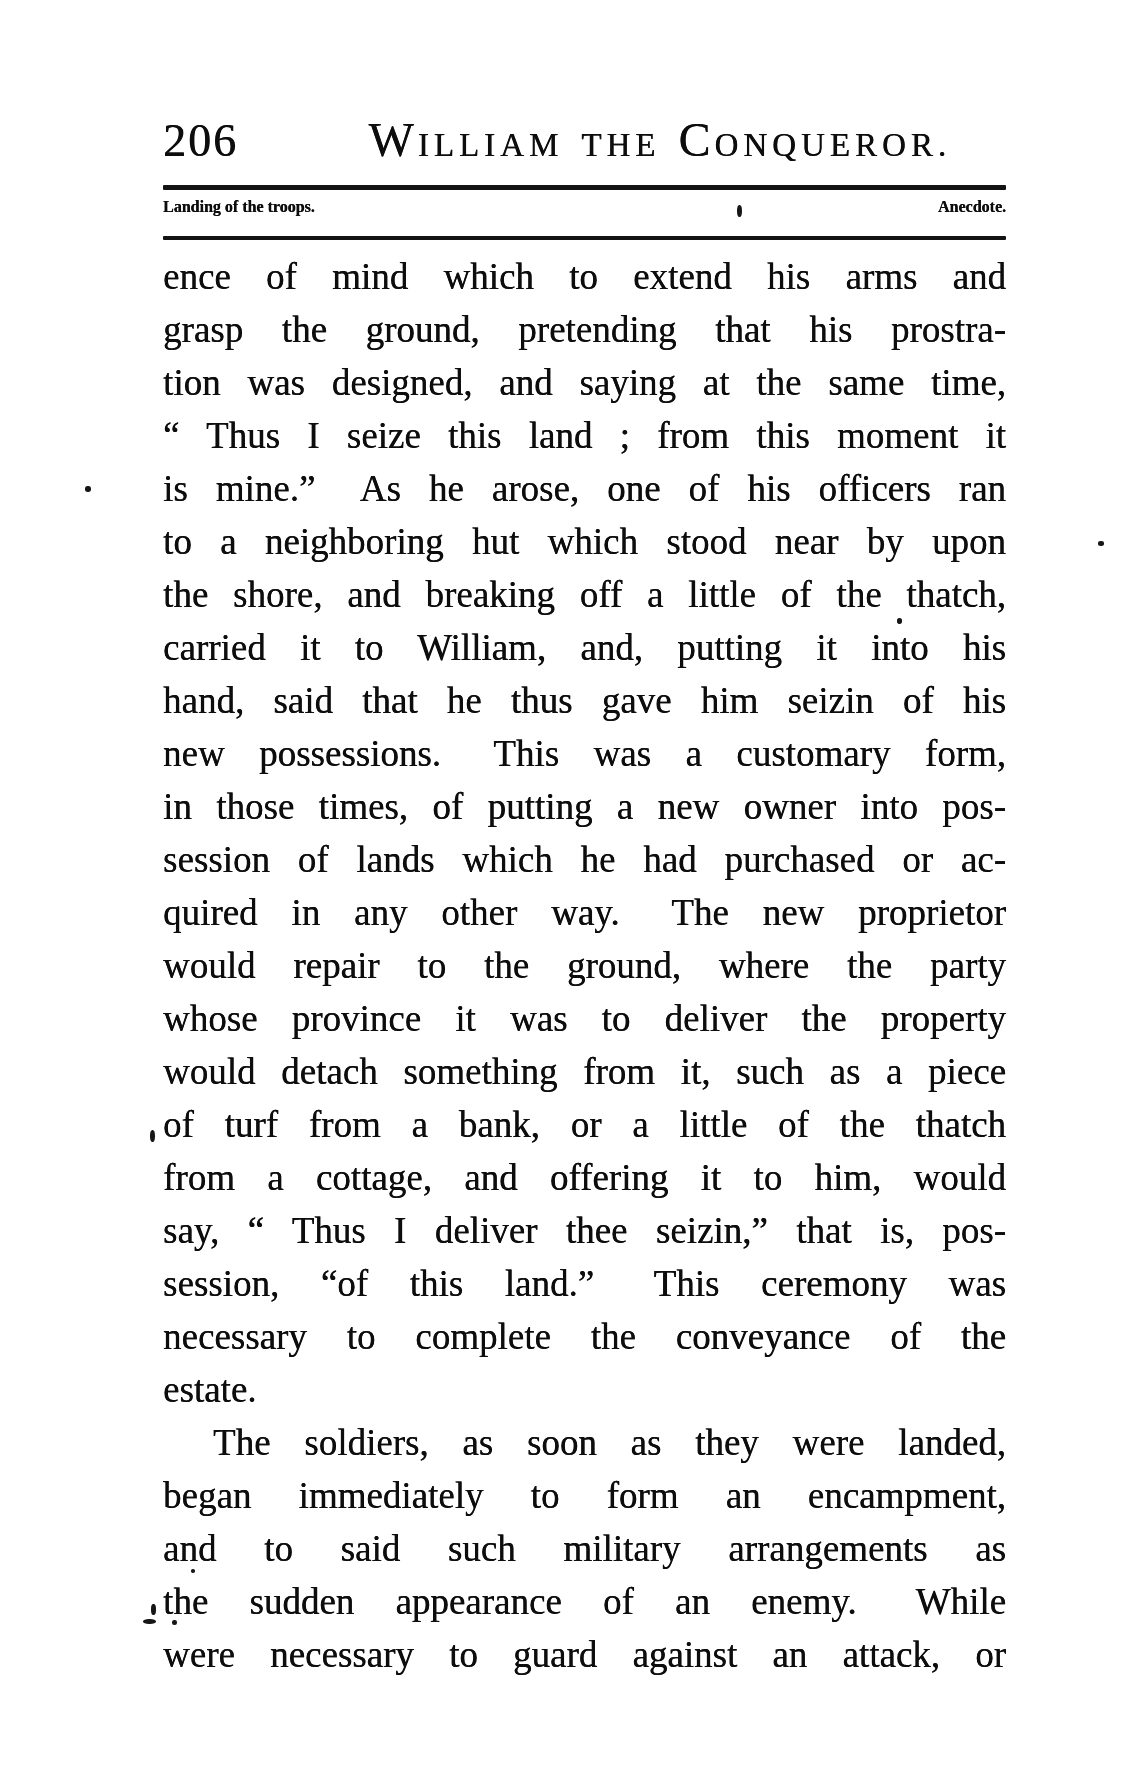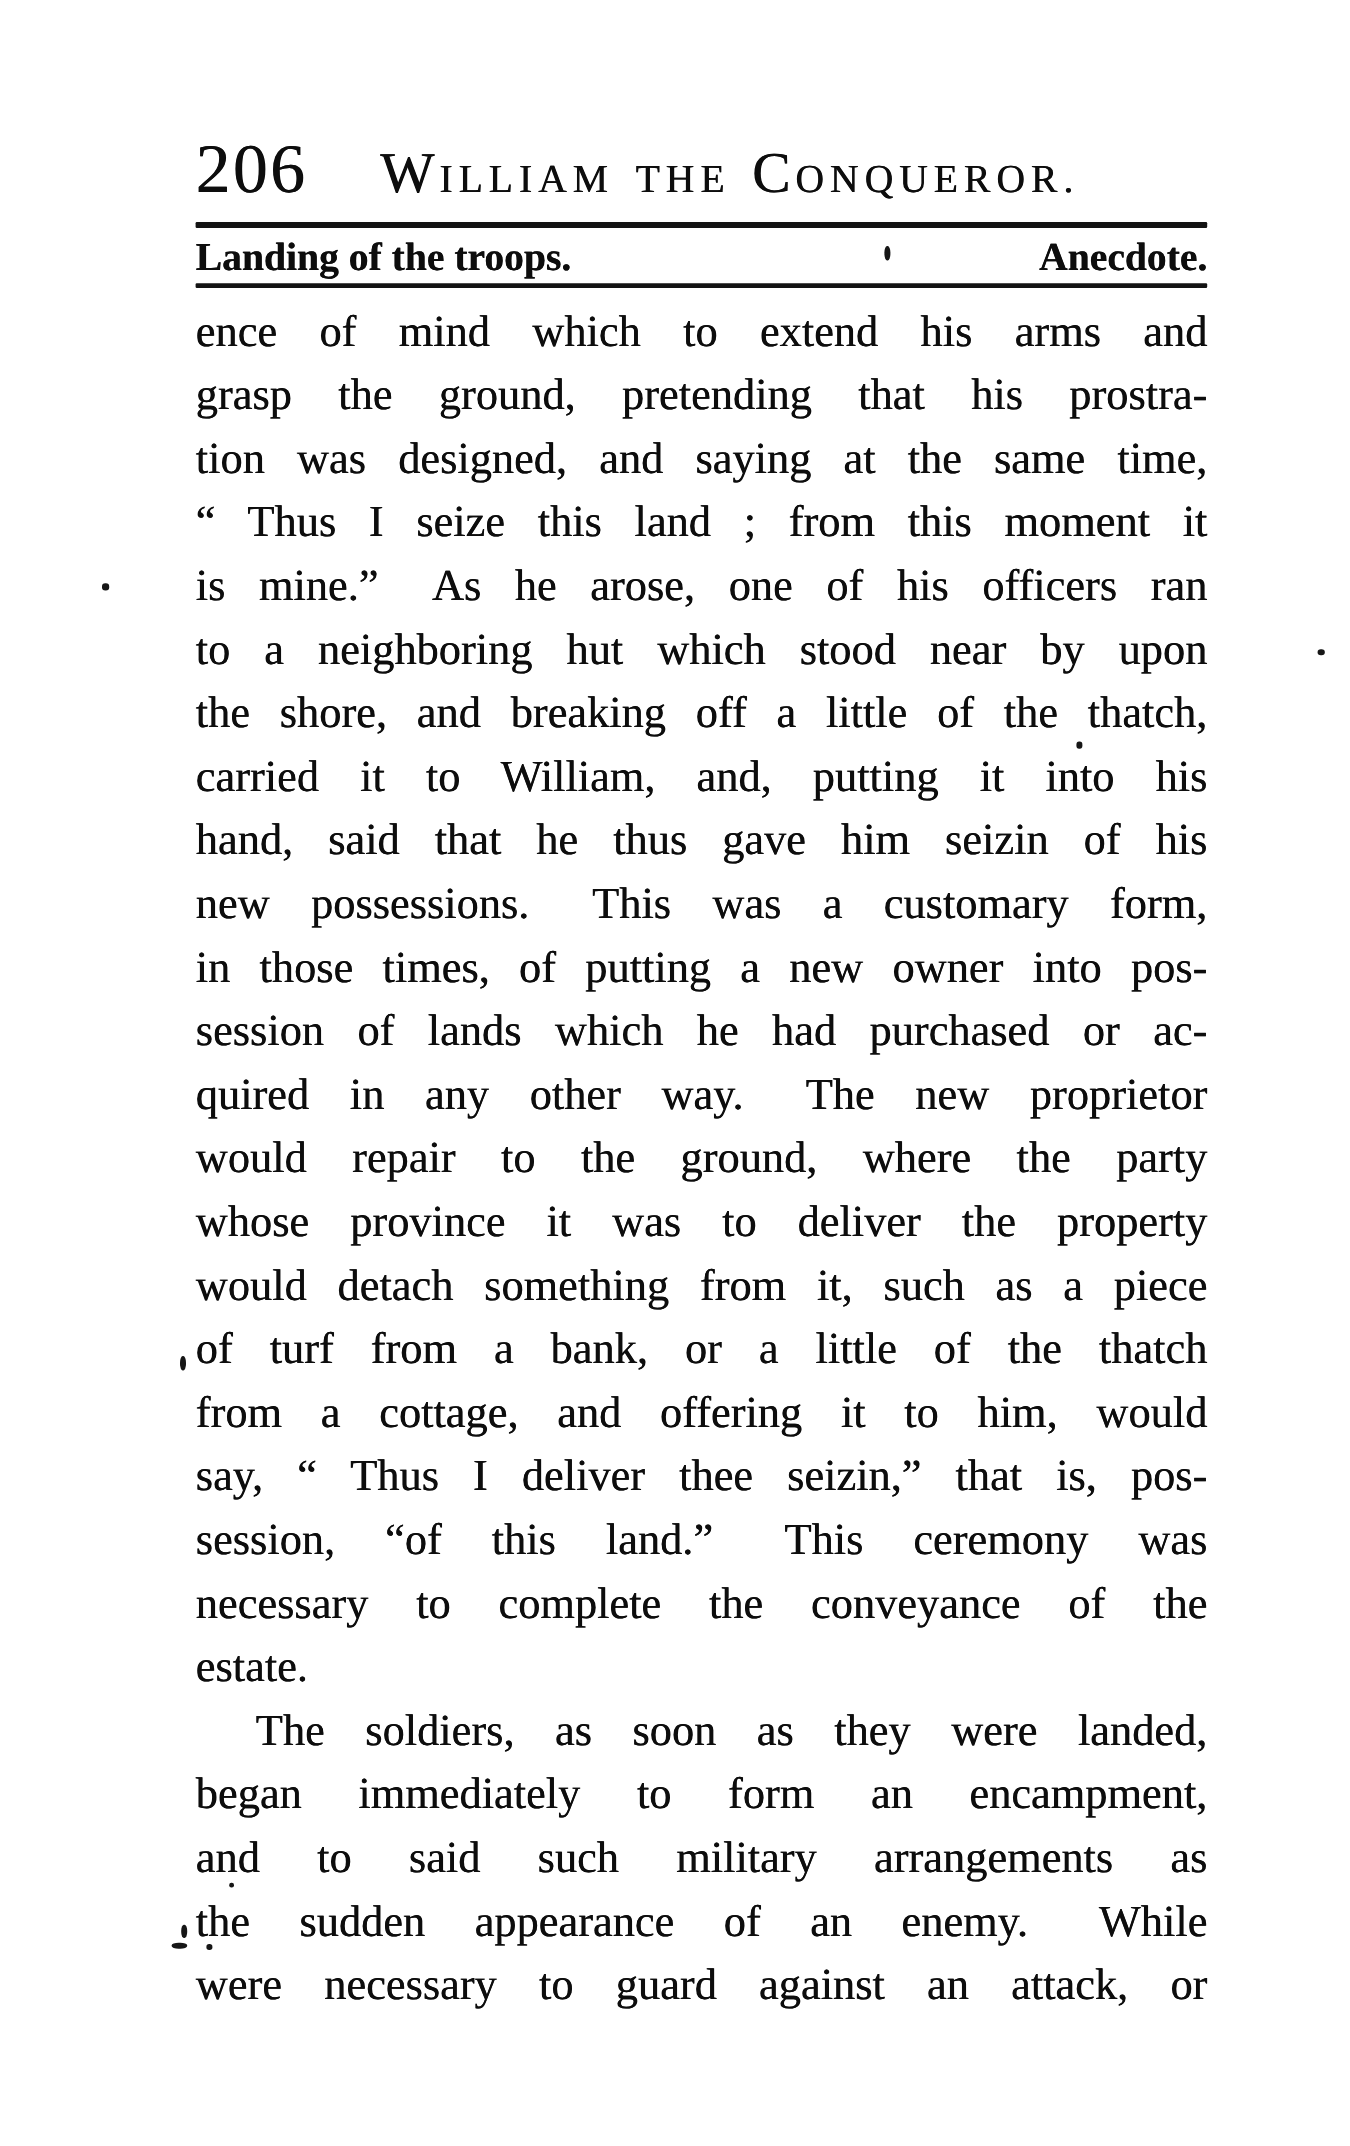--- a/index.html
+++ b/index.html
@@ -10,38 +10,38 @@
     overflow:hidden;
     font-family:"Liberation Serif","DejaVu Serif",serif;
     color:#0d0d0d;
   }
   
   #header-row{
     position:absolute;left:163px;top:112px;width:843px;
     display:flex;align-items:baseline;
   }
   #page-number{
-    font-size:58px;line-height:1;letter-spacing:2px;
+    font-size:46px;line-height:1;letter-spacing:2px;
     text-shadow:0.4px 0 0 currentColor;
   }
   #page-title{
-    flex:1;text-align:center;padding-right:46px;
+    flex:1;text-align:right;padding-right:46px;
     white-space:nowrap;
     text-shadow:0.4px 0 0 currentColor;
   }
   .tword{display:inline-block;margin:0 9px;}
   .bigcap{font-size:48px;letter-spacing:4px;}
   .smallcap{font-size:33px;letter-spacing:5px;}
   .rule{position:absolute;left:163px;width:843px;background:#131313;border-radius:1px;}
   #rule-top{top:185px;height:5px;}
   #rule-bottom{top:236px;height:4px;}
   #running-heads{
     position:absolute;left:163px;top:199px;width:843px;
     display:flex;justify-content:space-between;align-items:center;
-    font-weight:700;font-size:33px;line-height:1;
+    font-weight:700;font-size:16px;line-height:1;
     text-shadow:0.3px 0 0 currentColor;
   }
   
   #body-text{
     position:absolute;left:163px;top:250px;width:843px;
     font-size:37px;line-height:53px;
     text-shadow:0.35px 0 0 currentColor;
   }
   .line{
     text-align:justify;

